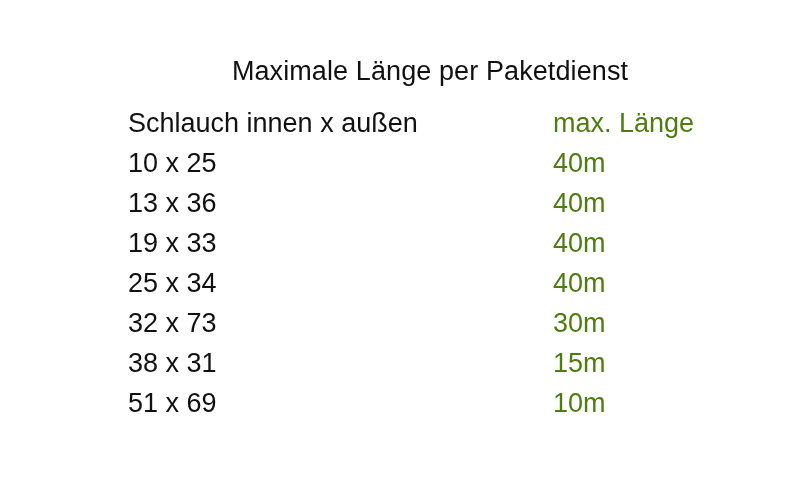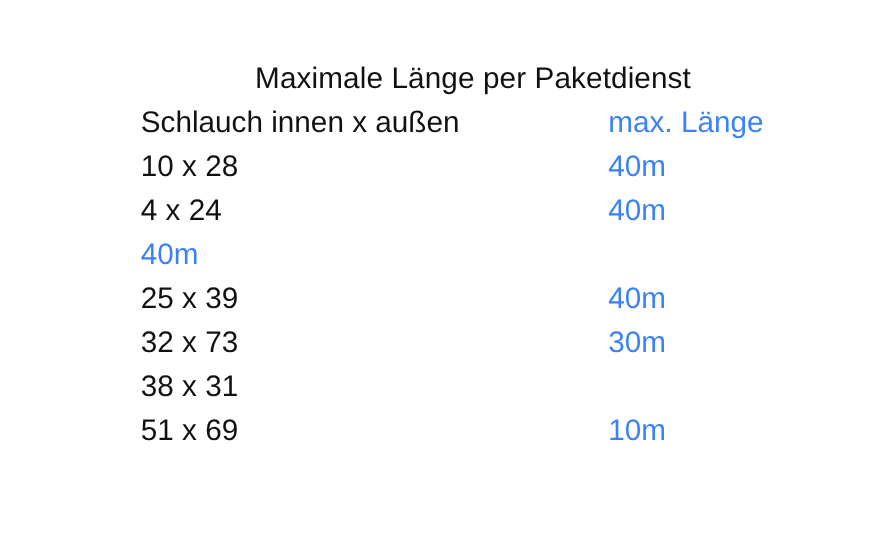--- a/index.html
+++ b/index.html
@@ -44,22 +44,23 @@
     height: 40px;
   }
   .col-a {
     width: 425px;
     font-size: 27px;
     color: #111111;
     white-space: nowrap;
   }
   .col-b {
     font-size: 27px;
-    color: #3b82f6;
+    color: #4d7c0f;
     white-space: nowrap;
+    margin-top: 12px;
   }
   .row.header .col-a,
   .row.header .col-b {
     font-weight: 400;
   }
 </style>
 </head>
 <body>
 
 <div class="sheet">
@@ -67,45 +68,47 @@
   <div class="title">Maximale Länge per Paketdienst</div>
 
   <div class="table">
 
     <div class="row header">
       <div class="col-a">Schlauch innen x außen</div>
       <div class="col-b">max. Länge</div>
     </div>
 
     <div class="row">
-      <div class="col-a">10 x 28</div>
+      <div class="col-a">10 x 25</div>
       <div class="col-b">40m</div>
     </div>
 
     <div class="row">
-      <div class="col-a">4 x 24</div>
+      <div class="col-a">13 x 36</div>
       <div class="col-b">40m</div>
     </div>
 
     <div class="row">
+      <div class="col-a">19 x 33</div>
       <div class="col-b">40m</div>
     </div>
 
     <div class="row">
-      <div class="col-a">25 x 39</div>
+      <div class="col-a">25 x 34</div>
       <div class="col-b">40m</div>
     </div>
 
     <div class="row">
       <div class="col-a">32 x 73</div>
       <div class="col-b">30m</div>
     </div>
 
     <div class="row">
       <div class="col-a">38 x 31</div>
+      <div class="col-b">15m</div>
     </div>
 
     <div class="row">
       <div class="col-a">51 x 69</div>
       <div class="col-b">10m</div>
     </div>
 
   </div>
 </div>
 

